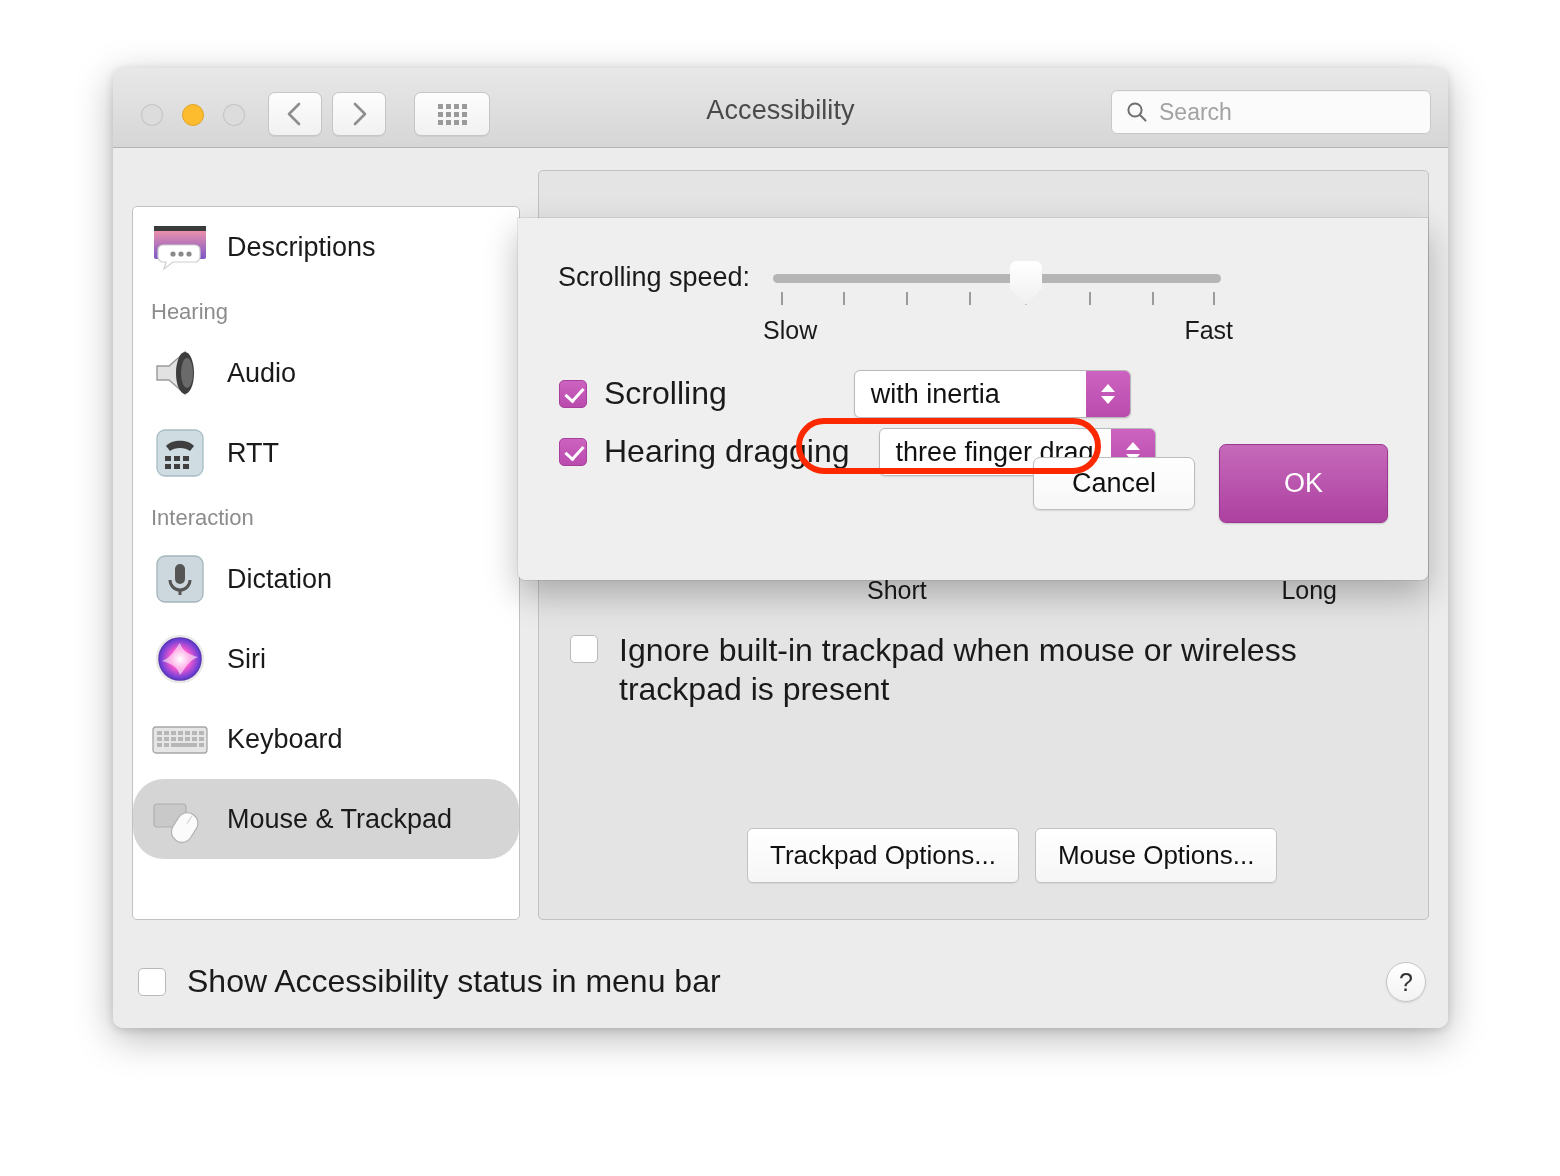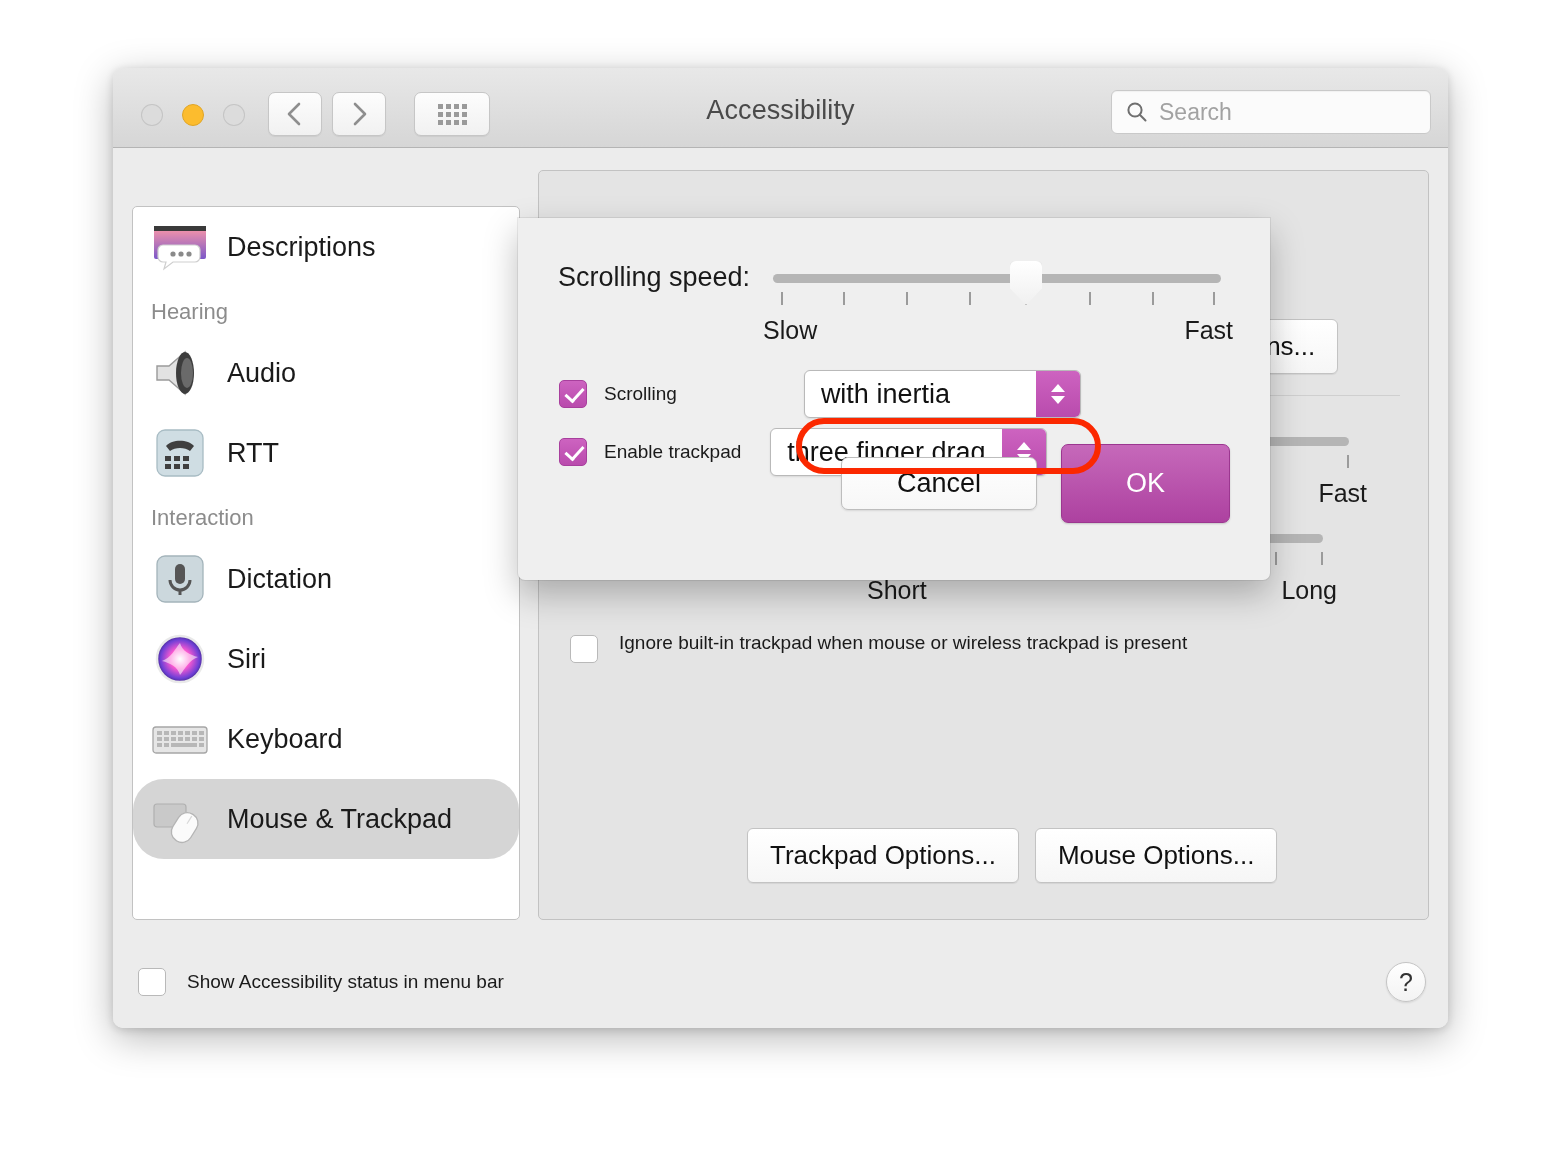--- a/index.html
+++ b/index.html
@@ -204,21 +204,21 @@
     content: "";
     position: absolute;
     left: 9px; top: 3px;
     width: 8px; height: 15px;
     border: solid #ffffff;
     border-width: 0 3px 3px 0;
     transform: rotate(42deg);
   }
 
   .row { display: flex; align-items: flex-start; gap: 21px; }
-  .row-label { font-size: 19px; color: #1a1a1a; line-height: 1.22; }
+  .row-label { font-size: 32px; color: #1a1a1a; line-height: 1.22; }
 
   .bottom-btns {
     position: absolute; left: 208px; bottom: 36px;
     display: flex; gap: 16px;
   }
 
   .statusbar {
     position: absolute;
     left: 25px; right: 19px; bottom: 18px;
     height: 56px;
@@ -231,21 +231,21 @@
     border: 1px solid #c5c5c5;
     box-shadow: 0 1px 2px rgba(0,0,0,0.10);
     display: flex; align-items: center; justify-content: center;
     font-size: 25px; color: #333;
   }
 
   
   .sheet {
     position: absolute;
     left: 405px; top: 150px;
-    width: 752px; height: 362px;
+    width: 910px; height: 362px;
     background: #efefef;
     border-bottom-left-radius: 7px;
     border-bottom-right-radius: 7px;
     box-shadow: 0 14px 34px rgba(0,0,0,0.26), 0 0 0 1px rgba(0,0,0,0.07);
     z-index: 40;
   }
   .sheet-slider-label {
     position: absolute; left: 40px; top: 44px;
     font-size: 27px; color: #1a1a1a;
   }
@@ -283,21 +283,21 @@
   .sheet-buttons {
     position: absolute;
     right: 40px; bottom: 57px;
     display: flex; gap: 24px; align-items: center;
   }
   .btn-cancel {
     background: linear-gradient(to bottom,#ffffff,#f7f7f7);
     border: 1px solid #bdbdbd;
     border-radius: 7px;
     font-size: 27px; color: #111;
-    padding: 10px 55px;
+    padding: 10px 38px;
     box-shadow: 0 1px 2px rgba(0,0,0,0.10);
     font-family: "Liberation Sans", sans-serif;
   }
   .btn-ok {
     background: linear-gradient(to bottom,#c669ba,#ad41a0);
     border: 1px solid #9c3690;
     border-radius: 7px;
     font-size: 27px; color: #ffffff;
     padding: 23px 64px;
     box-shadow: 0 1px 2px rgba(0,0,0,0.18);
@@ -595,21 +595,21 @@
         <span class="popup-value">with inertia</span>
         <span class="popup-arrows">
           <i class="chev up"></i>
             <i class="chev down"></i>
         </span>
       </div>
     </div>
 
     <div class="sheet-row" style="left:41px; top:210px;">
       <span class="checkbox on"></span>
-      <span class="row-label">Enable trackpad</span>
+      <span class="row-label">Hearing dragging</span>
       <div class="popup" style="width:277px; margin-left:12px;">
         <span class="popup-value">three finger drag</span>
         <span class="popup-arrows">
           <i class="chev up"></i>
             <i class="chev down"></i>
         </span>
       </div>
     </div>
 
     <div class="sheet-buttons">

